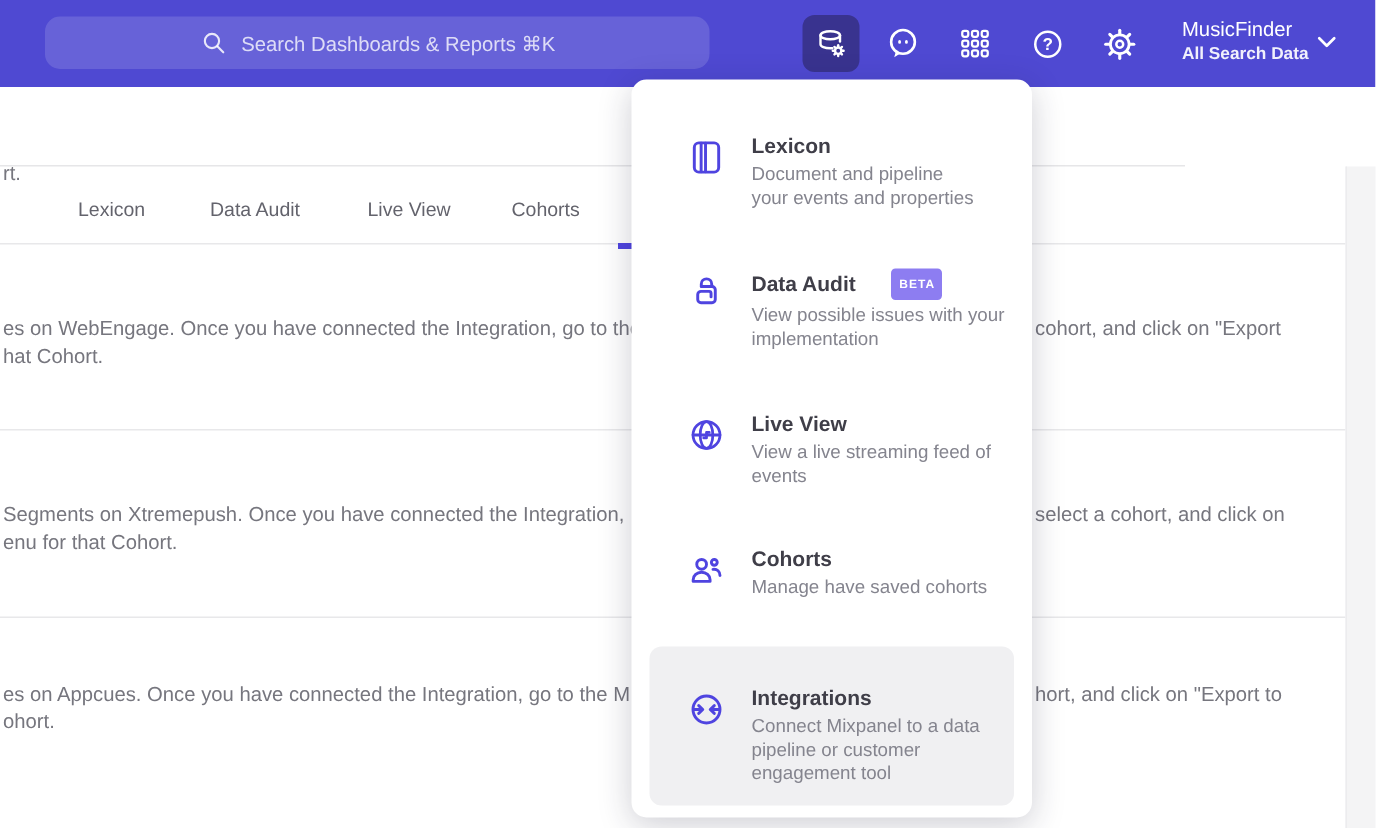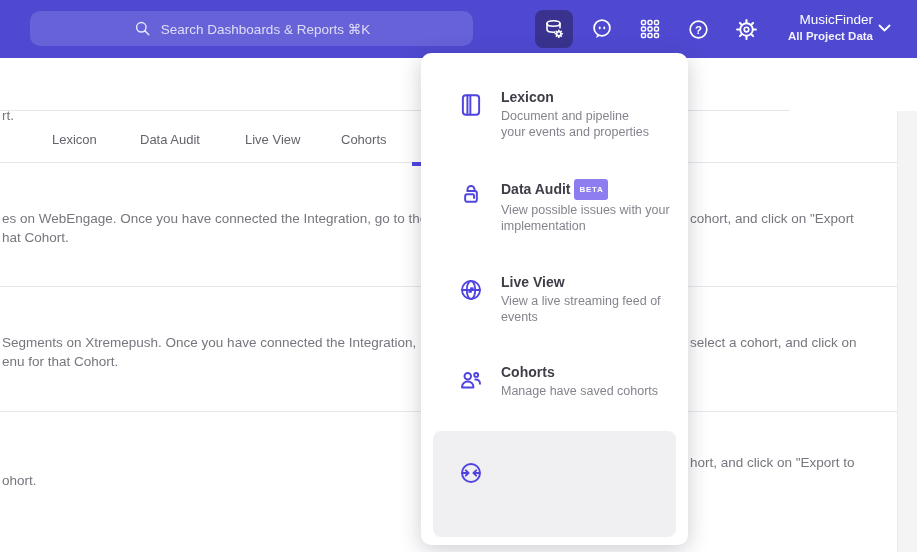--- a/index.html
+++ b/index.html
@@ -3,21 +3,21 @@
 <meta charset="utf-8">
 <style>
   html,body{margin:0;padding:0;}
   body{
     width:917px;height:552px;position:relative;overflow:hidden;
     font-family:"Liberation Sans", sans-serif;
     background:#ffffff;
     -webkit-font-smoothing:antialiased;
   }
   
-  .header{position:absolute;left:0;top:0;width:917px;height:58px;background:#4f49d2;text-align:right;}
+  .header{position:absolute;left:0;top:0;width:917px;height:58px;background:#4f49d2;}
   .search-bar{
     position:absolute;left:30px;top:11px;width:443px;height:35px;border-radius:10px;
     background:rgba(255,255,255,0.14);display:flex;align-items:center;justify-content:center;
     gap:9px;cursor:pointer;
   }
   .search-bar .ph{color:rgba(255,255,255,0.78);font-size:13.5px;}
   .hbtn{position:absolute;top:10px;width:38px;height:38px;border-radius:8px;
     display:flex;align-items:center;justify-content:center;cursor:pointer;}
   .hbtn.active{background:#39338f;}
   .proj{position:absolute;left:788px;top:11px;cursor:pointer;}
@@ -45,21 +45,21 @@
     border-radius:10px;box-shadow:0 5px 22px rgba(30,30,60,0.22);z-index:10;
   }
   .mi{position:absolute;left:0;right:0;cursor:pointer;}
   .mi0{top:36px}.mi1{top:126px}.mi2{top:221px}.mi3{top:311px}
   .mi .mi-icon{position:absolute;left:37px;top:3px;width:26px;height:26px;}
   .mi .mi-text{margin-left:80px;margin-right:12px;}
   .mi-title{font-size:14px;line-height:17px;font-weight:bold;color:#3f3e48;}
   .mi-desc{font-size:12.5px;line-height:15.5px;color:#84848e;margin-top:3px;white-space:pre-line;}
   .badge{
     display:inline-block;background:#8d7df1;color:#ffffff;font-size:8px;font-weight:bold;
-    letter-spacing:0.7px;padding:2px 5px;border-radius:3px;margin-left:4px;
+    letter-spacing:0.7px;padding:2px 5px;border-radius:3px;margin-left:24px;
     vertical-align:2px;
   }
   .mi4{position:absolute;left:12px;right:12px;top:378px;height:106px;background:#f0f0f2;border-radius:8px;cursor:pointer;}
   .mi4 .mi-icon{position:absolute;left:25px;top:29px;width:26px;height:26px;}
   .mi4 .mi-text{margin-left:68px;margin-right:10px;padding-top:26px;}
   svg{display:block;}
 </style>
 </head>
 <body>
 
@@ -67,20 +67,21 @@
   <span class="frag f0">rt.</span>
   <div class="divider d1"></div>
   <span class="frag f1">es on WebEngage. Once you have connected the Integration, go to the</span>
   <span class="frag f2">cohort, and click on "Export</span>
   <span class="frag f3">hat Cohort.</span>
   <div class="divider d2"></div>
   <span class="frag f5">select a cohort, and click on</span>
   <span class="frag f4">Segments on Xtremepush. Once you have connected the Integration,</span>
   <span class="frag f6">enu for that Cohort.</span>
   <div class="divider d3"></div>
+  <span class="frag f7">es on Appcues. Once you have connected the Integration, go to the M</span>
   <span class="frag f8">hort, and click on "Export to</span>
   <span class="frag f9">ohort.</span>
   <div class="scroll-strip"></div>
 </div>
 
 <div class="nav">
   <span class="tab t0">Lexicon</span>
   <span class="tab t1">Data Audit</span>
   <span class="tab t2">Live View</span>
   <span class="tab t3">Cohorts</span>
@@ -169,21 +170,21 @@
           <rect x="11" y="2" width="2" height="4.5" rx="1" transform="rotate(315 12 12)"></rect>
         </g>
         <circle cx="12" cy="12" r="6" fill="none" stroke="#ffffff" stroke-width="1.8"></circle>
         <circle cx="12" cy="12" r="2.2" fill="none" stroke="#ffffff" stroke-width="1.6"></circle>
       </svg>
     </span>
   </div>
 
   <div class="proj">
     <div class="pname">MusicFinder</div>
-    <div class="pscope">All Project Data</div>
+    <div class="pscope">All Search Data</div>
   </div>
   <span class="chev">
     <svg width="13" height="9" viewBox="0 0 13 9" fill="none" stroke="#ffffff" stroke-width="1.8" stroke-linecap="round" stroke-linejoin="round">
       <path d="M1.5 1.5 L6.5 6.5 L11.5 1.5"></path>
     </svg>
   </span>
 </div>
 
 <div class="panel">
 
@@ -248,15 +249,21 @@
   </div>
 
   <div class="mi4">
     <span class="mi-icon">
       <svg width="26" height="26" viewBox="0 0 24 24" fill="none" stroke="#4f44e0" stroke-width="1.8" stroke-linecap="round" stroke-linejoin="round">
         <circle cx="12" cy="12" r="8.3"></circle>
         <path d="M4.2 12 h5.2 M7.2 9.6 L9.7 12 L7.2 14.4"></path>
         <path d="M19.8 12 h-5.2 M16.8 9.6 L14.3 12 L16.8 14.4"></path>
       </svg>
     </span>
+    <div class="mi-text">
+      <div class="mi-title">Integrations</div>
+      <div class="mi-desc">Connect Mixpanel to a data
+pipeline or customer
+engagement tool</div>
+    </div>
   </div>
 
 </div>
 
 </body></html>

